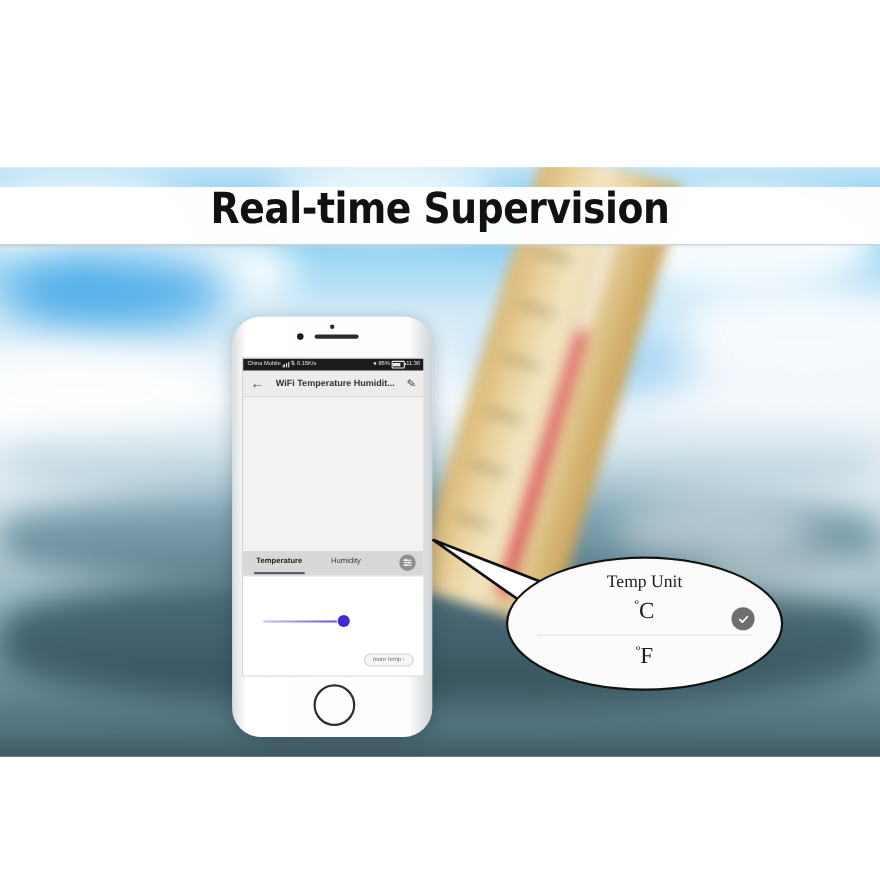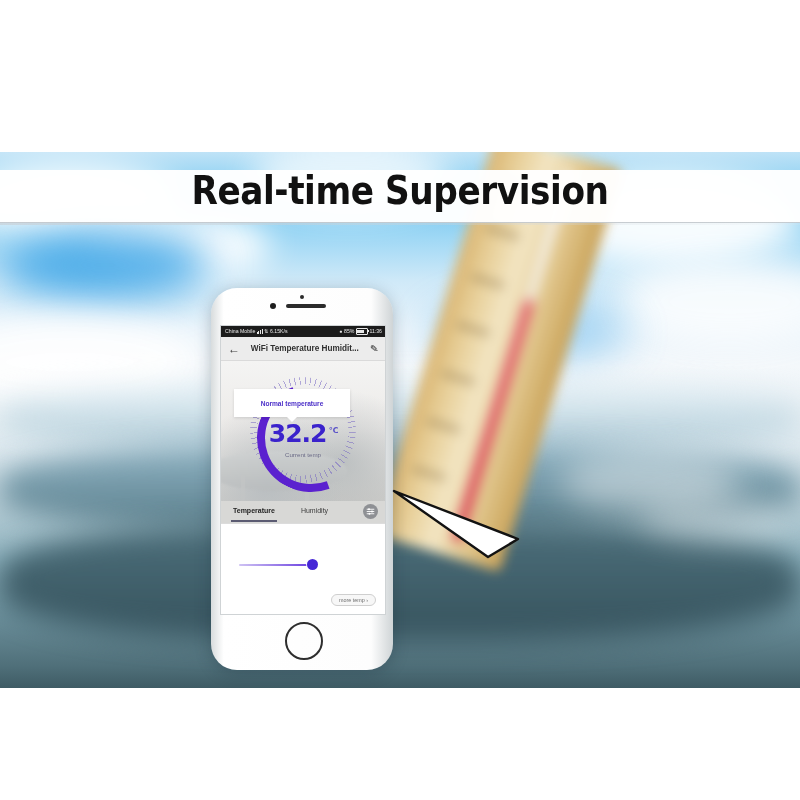--- a/index.html
+++ b/index.html
@@ -299,37 +299,20 @@
           <span>11:36</span>
         </div>
       </div>
 
       <div class="navbar">
         <div class="nav-back">←</div>
         <div class="nav-title">WiFi Temperature Humidit...</div>
         <div class="nav-edit">✎</div>
       </div>
 
-      <div class="gauge-area">
-        <div class="room-table"></div>
-        <div class="room-leg" style="left:20px;"></div>
-        <div class="room-leg" style="left:84px;"></div>
-
-        <div class="dial">
-          <div class="dial-ticks"></div>
-          <div class="dial-arc"></div>
-        </div>
-
-        <div class="tooltip">Normal temperature</div>
-
-        <div class="temp-big">
-          <span>32.2</span><span class="temp-unit">℃</span>
-        </div>
-        <div class="temp-label">Current temp</div>
-      </div>
 
       <div class="tabs">
         <div class="tab active">Temperature</div>
         <div class="tab tab2">Humidity</div>
         <div class="tab-settings">
           <svg width="9" height="9" viewBox="0 0 12 12">
             <g stroke="#ffffff" stroke-width="1.2" stroke-linecap="round">
               <line x1="1.5" y1="3" x2="10.5" y2="3"></line>
               <line x1="1.5" y1="6" x2="10.5" y2="6"></line>
               <line x1="1.5" y1="9" x2="10.5" y2="9"></line>
@@ -351,14 +334,33 @@
 
     </div>
 
     <div class="phone-home"></div>
   </div>
 
   <svg class="callout-pointer" viewBox="0 0 130 78">
     <polygon points="2,4 126,52 96,70" fill="#ffffff" stroke="#121212" stroke-width="2.4" stroke-linejoin="round"></polygon>
   </svg>
 
+  <div class="callout">
+    <div class="callout-title">Temp Unit</div>
+
+    <div class="callout-opt opt-c">
+      <sup>º</sup><span>C</span>
+    </div>
+
+    <div class="callout-sep"></div>
+
+    <div class="callout-opt opt-f">
+      <sup>º</sup><span>F</span>
+    </div>
+
+    <div class="callout-check">
+      <svg width="12" height="12" viewBox="0 0 12 12">
+        <polyline points="2.6,6.3 4.9,8.6 9.4,3.7" fill="none" stroke="#ffffff" stroke-width="1.6" stroke-linecap="round" stroke-linejoin="round"></polyline>
+      </svg>
+    </div>
+  </div>
 
 </div>
 
 </body></html>

